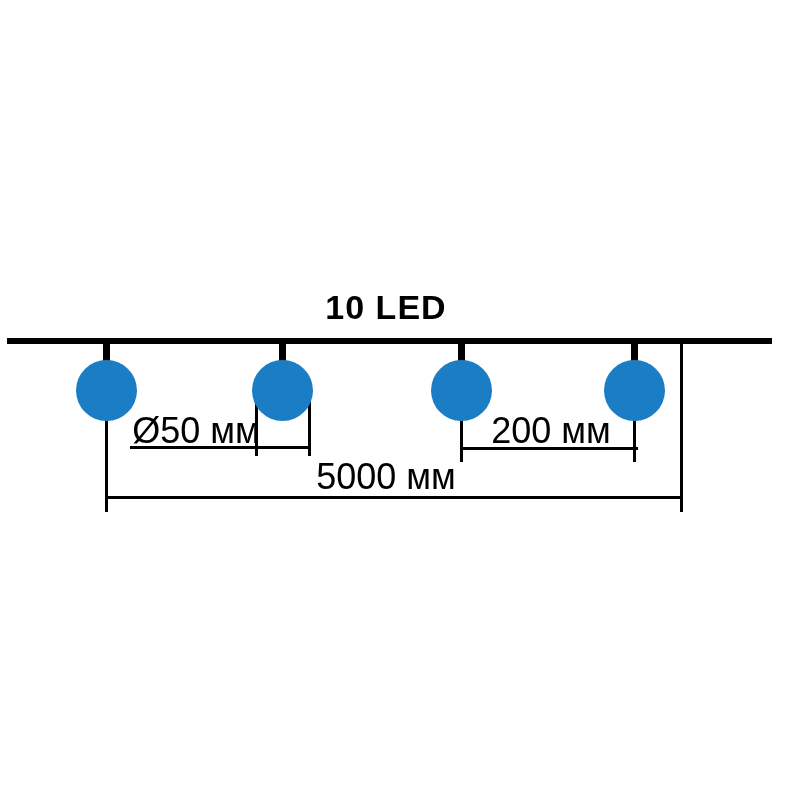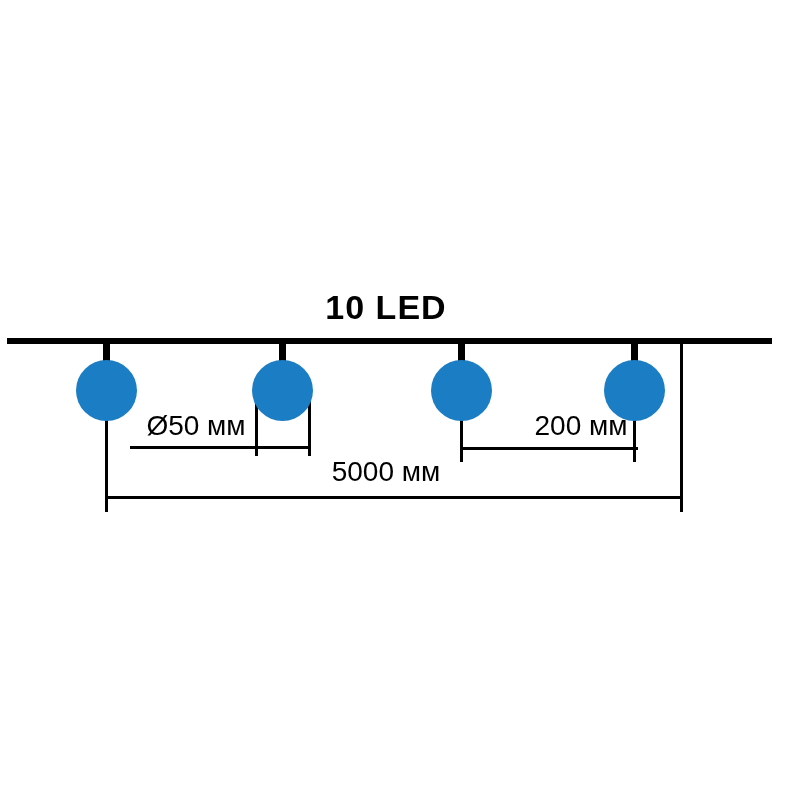--- a/index.html
+++ b/index.html
@@ -55,28 +55,28 @@
   .dim200-line  { left: 460px; top: 447px; width: 178px; }
   .dim200-tick-l { left: 460px; top: 395px; height: 67px; }
   .dim200-tick-r { left: 633px; top: 395px; height: 67px; }
 
   .dim3800-line { left: 105px; top: 496px; width: 578px; }
   .dim3800-ext-l { left: 105px; top: 391px; height: 121px; }
   .dim3800-ext-r { left: 680px; top: 344px; height: 168px; }
 
   
   .dim-label {
-    font-size: 28px;
+    font-size: 36px;
     font-weight: 400;
     color: var(--line-color, #000);
     white-space: nowrap;
     transform: translateX(-50%);
   }
   .dim50-label  { left: 196px; top: 410px; }
-  .dim200-label { left: 551px; top: 410px; margin-left: 30px; }
+  .dim200-label { left: 551px; top: 410px; }
   .dim3800-label { left: 386px; top: 456px; }
 
   
   .ball {
     top: 360px;
     width: 61px; height: 61px;
     border-radius: 50%;
     background: var(--ball-color, #1b7ec4);
   }
   .ball.b1 { left: 76px; }

